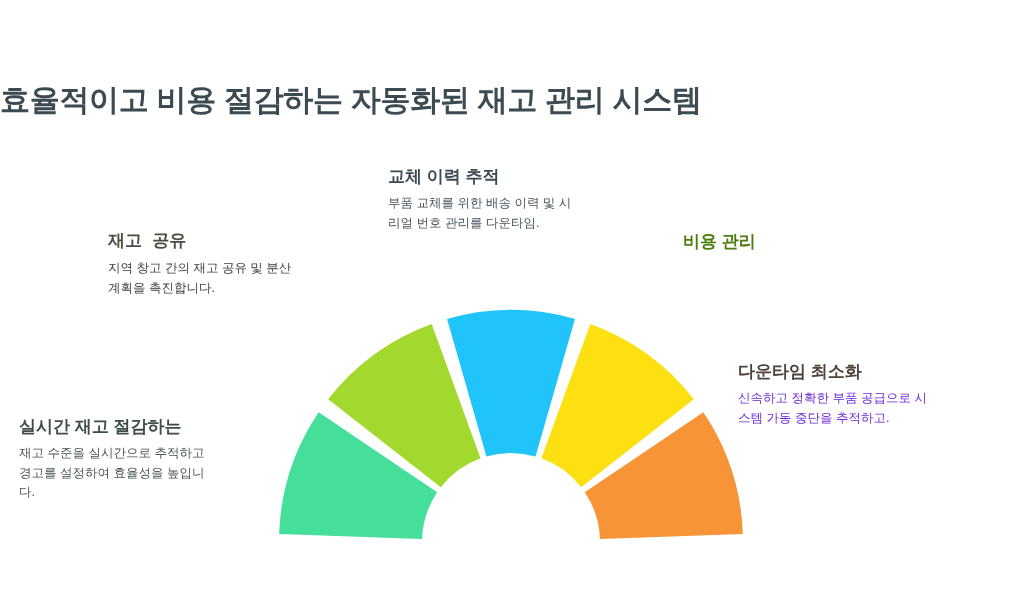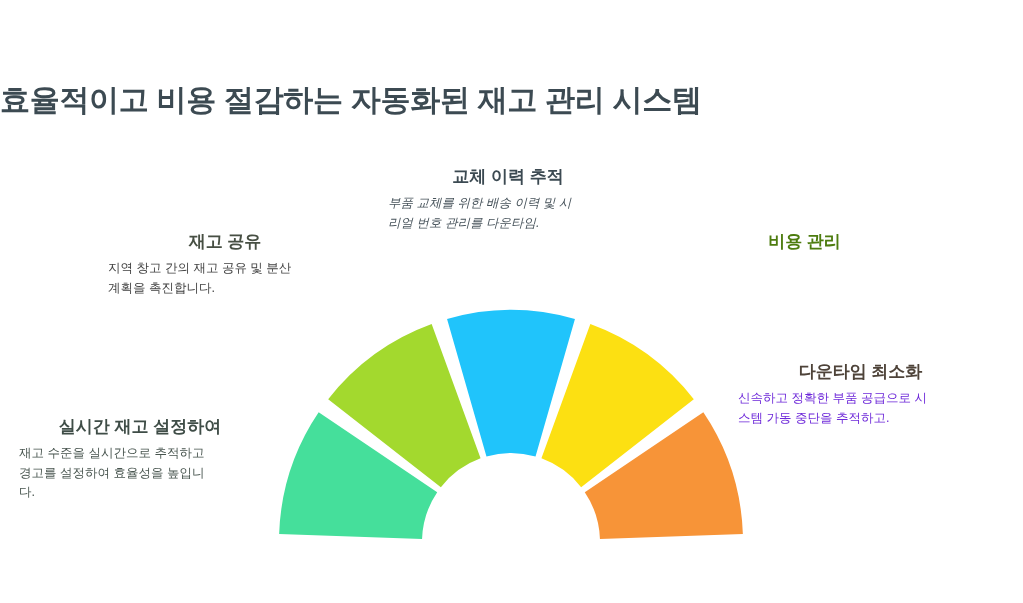--- a/index.html
+++ b/index.html
@@ -61,33 +61,33 @@
     line-height: 1.25;
     margin-bottom: 7px;
   }
   .callout .c-desc {
     font-size: 12.5px;
     font-weight: normal;
     color: #404040;
     line-height: 1.55;
   }
 
-  .callout.align-center .c-title { text-align: center; }
+  .callout.align-center .c-title { text-align: left; }
   .callout.align-center .c-desc  { text-align: left; }
 
   
   #cal-replacement { left: 388px; top: 166px; width: 240px; }
   #cal-share       { left: 108px; top: 231px; width: 234px; }
   #cal-cost        { left: 683px; top: 231px; width: 243px; }
   #cal-downtime    { left: 738px; top: 361px; width: 245px; }
   #cal-realtime    { left: 19px;  top: 416px; width: 242px; }
 
   #cal-replacement .c-title { color: #3c4a52; }
-  #cal-replacement .c-desc  { color: #46525a; font-style: italic; }
-  #cal-share       .c-title { color: #474f43; }
+  #cal-replacement .c-desc  { color: #46525a; }
+  #cal-share       .c-title { color: #474f43; font-family: Liberation Mono, monospace; }
   #cal-cost        .c-title { color: #4d7c0f; }
   #cal-cost        .c-desc  { color: #55503f; }
   #cal-downtime    .c-title { color: #4e4339; }
   #cal-downtime    .c-desc  { color: #6d28d9; }
   #cal-realtime    .c-title { color: #3f4d47; }
   #cal-realtime    .c-desc  { color: #47544e; }
 </style>
 </head>
 <body>
 
@@ -129,21 +129,21 @@
 
   <div class="callout align-center" id="cal-downtime">
     <div class="c-title">다운타임 최소화</div>
     <div class="c-desc">
       <span>신속하고 정확한 부품 공급으로 시</span><br>
       <span>스템 가동 중단을 추적하고.</span>
     </div>
   </div>
 
   <div class="callout align-center" id="cal-realtime">
-    <div class="c-title">실시간 재고 설정하여</div>
+    <div class="c-title">실시간 재고 절감하는</div>
     <div class="c-desc">
       <span>재고 수준을 실시간으로 추적하고</span><br>
       <span>경고를 설정하여 효율성을 높입니</span><br>
       <span>다.</span>
     </div>
   </div>
 
 </div>
 
 </body></html>

